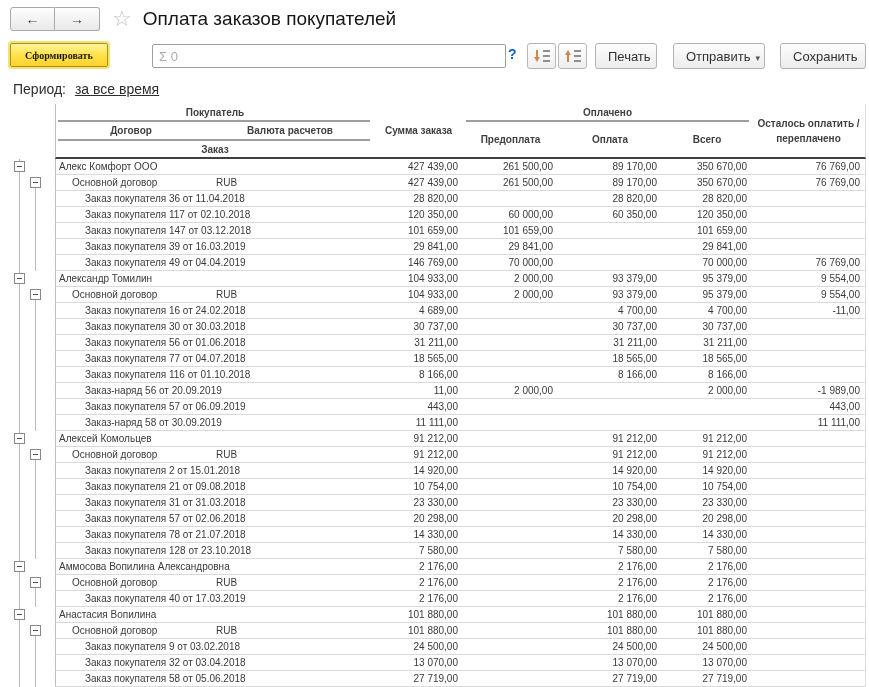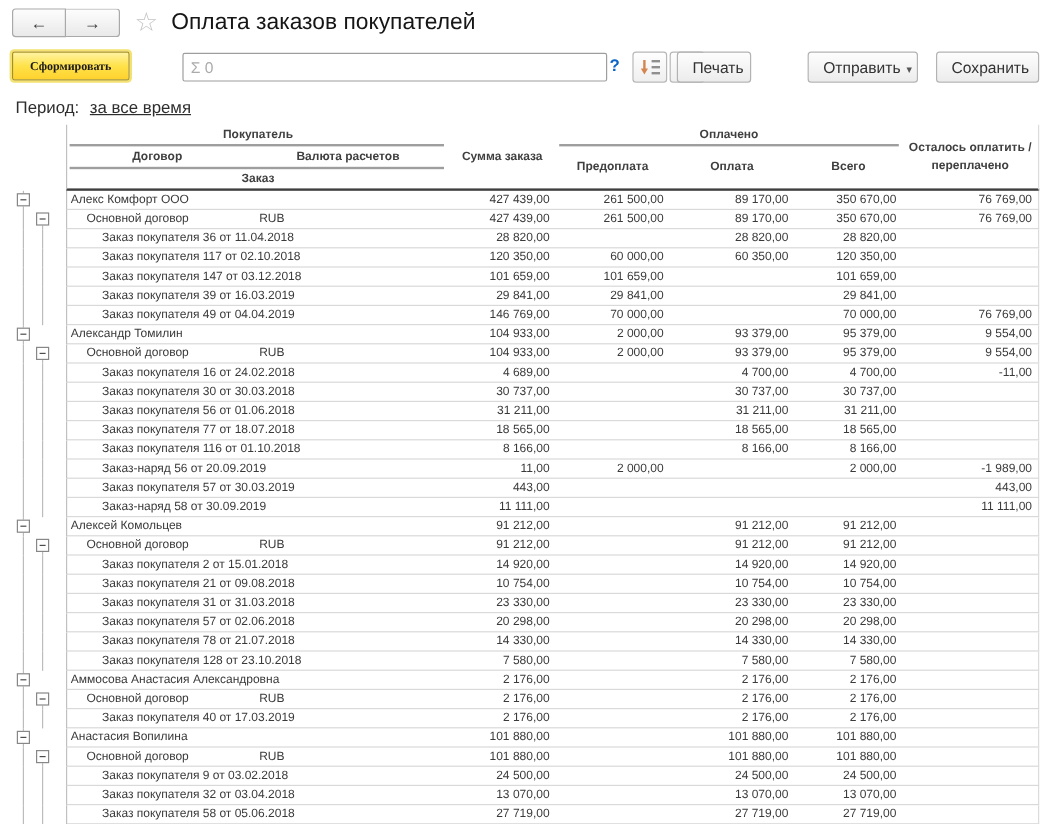--- a/index.html
+++ b/index.html
@@ -29,21 +29,21 @@
       font-family:inherit;color:#333;}
   .sumfield::placeholder{color:#ababab;opacity:1;}
   .help{position:absolute;left:500px;top:5px;font-size:14px;font-weight:bold;color:#0a64c8;cursor:pointer;}
   .iconbtn{position:absolute;top:2px;width:29px;height:26px;box-sizing:border-box;
       border:1px solid #b7b7b7;border-radius:3px;background:linear-gradient(#fefefe,#efefef);
       display:flex;align-items:center;justify-content:center;cursor:pointer;}
   .iconbtn.expand{left:519px;} .iconbtn.collapse{left:550px;}
   .btn{position:absolute;top:2px;height:26px;box-sizing:border-box;padding:0 12px;
       background:linear-gradient(#fdfdfd,#ececec);border:1px solid #b3b3b3;border-radius:3px;
       font-size:13px;color:#333;font-family:inherit;cursor:pointer;white-space:nowrap;}
-  .btn.print{left:556px;width:62px;}
+  .btn.print{left:587px;width:62px;}
   .btn.send{left:665px;width:92px;}
   .btn.save{left:772px;width:86px;}
   .caret{font-size:9px;color:#555;margin-left:5px;}
 
   
   .period{position:absolute;top:81px;left:13px;font-size:14px;color:#2e2e2e;}
   .period a{color:#2e2e2e;text-decoration:underline;cursor:pointer;margin-left:5px;}
 
   
   .report{position:absolute;top:104px;left:12px;font-size:10px;}
@@ -328,21 +328,21 @@
             <div class="vcell">31 211,00</div>
             <div class="vcell">31 211,00</div>
             <div class="vcell"></div>
           </div>
         </div>
         <div class="rrow">
           <div class="e1 line"></div>
           <div class="e2 line"></div>
           <div class="sp"></div>
           <div class="cells">
-            <div class="ncell l3">Заказ покупателя 77 от 18.07.2018</div>
+            <div class="ncell l3">Заказ покупателя 77 от 04.07.2018</div>
             <div class="vcell">18 565,00</div>
             <div class="vcell"></div>
             <div class="vcell">18 565,00</div>
             <div class="vcell">18 565,00</div>
             <div class="vcell"></div>
           </div>
         </div>
         <div class="rrow">
           <div class="e1 line"></div>
           <div class="e2 line"></div>
@@ -367,21 +367,21 @@
             <div class="vcell"></div>
             <div class="vcell">2 000,00</div>
             <div class="vcell">-1 989,00</div>
           </div>
         </div>
         <div class="rrow">
           <div class="e1 line"></div>
           <div class="e2 line"></div>
           <div class="sp"></div>
           <div class="cells">
-            <div class="ncell l3">Заказ покупателя 57 от 30.03.2019</div>
+            <div class="ncell l3">Заказ покупателя 57 от 06.09.2019</div>
             <div class="vcell">443,00</div>
             <div class="vcell"></div>
             <div class="vcell"></div>
             <div class="vcell"></div>
             <div class="vcell">443,00</div>
           </div>
         </div>
         <div class="rrow">
           <div class="e1 line"></div>
           <div class="e2 line"></div>
@@ -503,21 +503,21 @@
             <div class="vcell"></div>
           </div>
         </div>
         <div class="rrow">
           <div class="e1 line">
             <span class="expbox"></span>
           </div>
           <div class="e2"></div>
           <div class="sp"></div>
           <div class="cells">
-            <div class="ncell l1">Аммосова Анастасия Александровна</div>
+            <div class="ncell l1">Аммосова Вопилина Александровна</div>
             <div class="vcell">2 176,00</div>
             <div class="vcell"></div>
             <div class="vcell">2 176,00</div>
             <div class="vcell">2 176,00</div>
             <div class="vcell"></div>
           </div>
         </div>
         <div class="rrow">
           <div class="e1 line"></div>
           <div class="e2 halfline">

